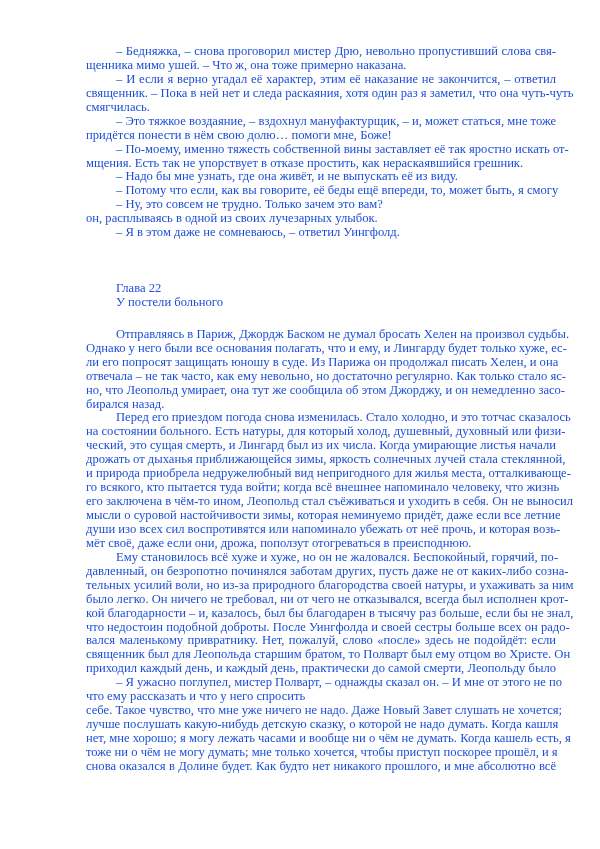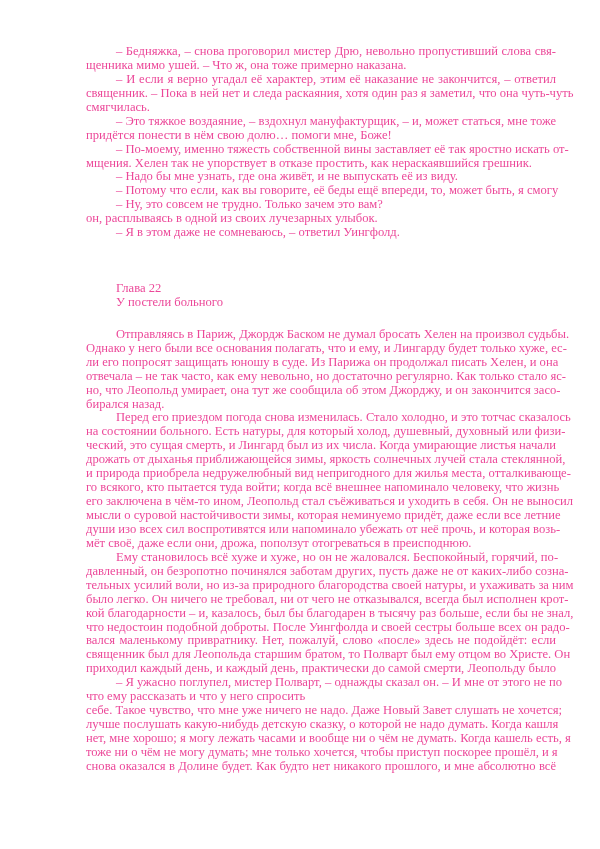--- a/index.html
+++ b/index.html
@@ -1,20 +1,20 @@
 <!DOCTYPE html>
 <html><head>
 <meta charset="utf-8">
 <style>
   html, body { margin:0; padding:0; background:#ffffff; }
   body { width:600px; height:849px; position:relative; overflow:hidden; }
   .page {
     position:absolute; left:86px; top:45px; width:470px;
     font-family:"Liberation Serif", "DejaVu Serif", serif;
-    font-size:12.6px; line-height:13.95px; color:#ec4899;
+    font-size:12.6px; line-height:13.95px; color:#1d4ed8;
   }
   .line { white-space:nowrap; height:13.95px; }
   .just { text-align:justify; text-align-last:justify; }
   .ind { padding-left:30px; }
   .gap { height:13.95px; }
   .heading { padding-left:30px; }
   i { font-style:italic; }
 </style>
 </head>
 <body>
@@ -22,21 +22,21 @@
 <div class="page">
   <div id="sec1">
       <div class="line just ind">– Бедняжка, – снова проговорил мистер Дрю, невольно пропустивший слова свя-</div>
       <div class="line">щенника мимо ушей. – Что ж, она тоже примерно наказана.</div>
       <div class="line just ind">– И если я верно угадал её характер, этим её наказание не закончится, – ответил</div>
       <div class="line just">священник. – Пока в ней нет и следа раскаяния, хотя один раз я заметил, что она чуть-чуть</div>
       <div class="line">смягчилась.</div>
       <div class="line just ind">– Это тяжкое воздаяние, – вздохнул мануфактурщик, – и, может статься, мне тоже</div>
       <div class="line">придётся понести в нём свою долю… помоги мне, Боже!</div>
       <div class="line just ind">– По-моему, именно тяжесть собственной вины заставляет её так яростно искать от-</div>
-      <div class="line">мщения. Хелен так не упорствует в отказе простить, как нераскаявшийся грешник.</div>
+      <div class="line">мщения. Есть так не упорствует в отказе простить, как нераскаявшийся грешник.</div>
       <div class="line ind">– Надо бы мне узнать, где она живёт, и не выпускать её из виду.</div>
       <div class="line just ind">– Потому что если, как вы говорите, её беды ещё впереди, то, может быть, я смогу</div>
       <div class="line ind">– Ну, это совсем не трудно. Только зачем это вам?</div>
     </div>
   <div id="sec1b">
       <div class="line">он, расплываясь в одной из своих лучезарных улыбок.</div>
       <div class="line ind">– Я в этом даже не сомневаюсь, – ответил Уингфолд.</div>
     </div>
 
   <div class="gap"></div>
@@ -45,21 +45,21 @@
 
   <div class="line heading">Глава 22</div>
   <div class="line heading">У постели больного</div>
   <div class="gap" style="height:18px"></div>
 
   <div id="sec2">
       <div class="line just ind">Отправляясь в Париж, Джордж Баском не думал бросать Хелен на произвол судьбы.</div>
       <div class="line just">Однако у него были все основания полагать, что и ему, и Лингарду будет только хуже, ес-</div>
       <div class="line just">ли его попросят защищать юношу в суде. Из Парижа он продолжал писать Хелен, и она</div>
       <div class="line just">отвечала – не так часто, как ему невольно, но достаточно регулярно. Как только стало яс-</div>
-      <div class="line just">но, что Леопольд умирает, она тут же сообщила об этом Джорджу, и он закончится засо-</div>
+      <div class="line just">но, что Леопольд умирает, она тут же сообщила об этом Джорджу, и он немедленно засо-</div>
       <div class="line">бирался назад.</div>
       <div class="line just ind">Перед его приездом погода снова изменилась. Стало холодно, и это тотчас сказалось</div>
       <div class="line just">на состоянии больного. Есть натуры, для который холод, душевный, духовный или физи-</div>
       <div class="line just">ческий, это сущая смерть, и Лингард был из их числа. Когда умирающие листья начали</div>
       <div class="line just">дрожать от дыханья приближающейся зимы, яркость солнечных лучей стала стеклянной,</div>
       <div class="line just">и природа приобрела недружелюбный вид непригодного для жилья места, отталкивающе-</div>
       <div class="line just">го всякого, кто пытается туда войти; когда всё внешнее напоминало человеку, что жизнь</div>
       <div class="line just">его заключена в чём-то ином, Леопольд стал съёживаться и уходить в себя. Он не выносил</div>
       <div class="line just">мысли о суровой настойчивости зимы, которая неминуемо придёт, даже если все летние</div>
       <div class="line just">души изо всех сил воспротивятся или напоминало убежать от неё прочь, и которая возь-</div>

